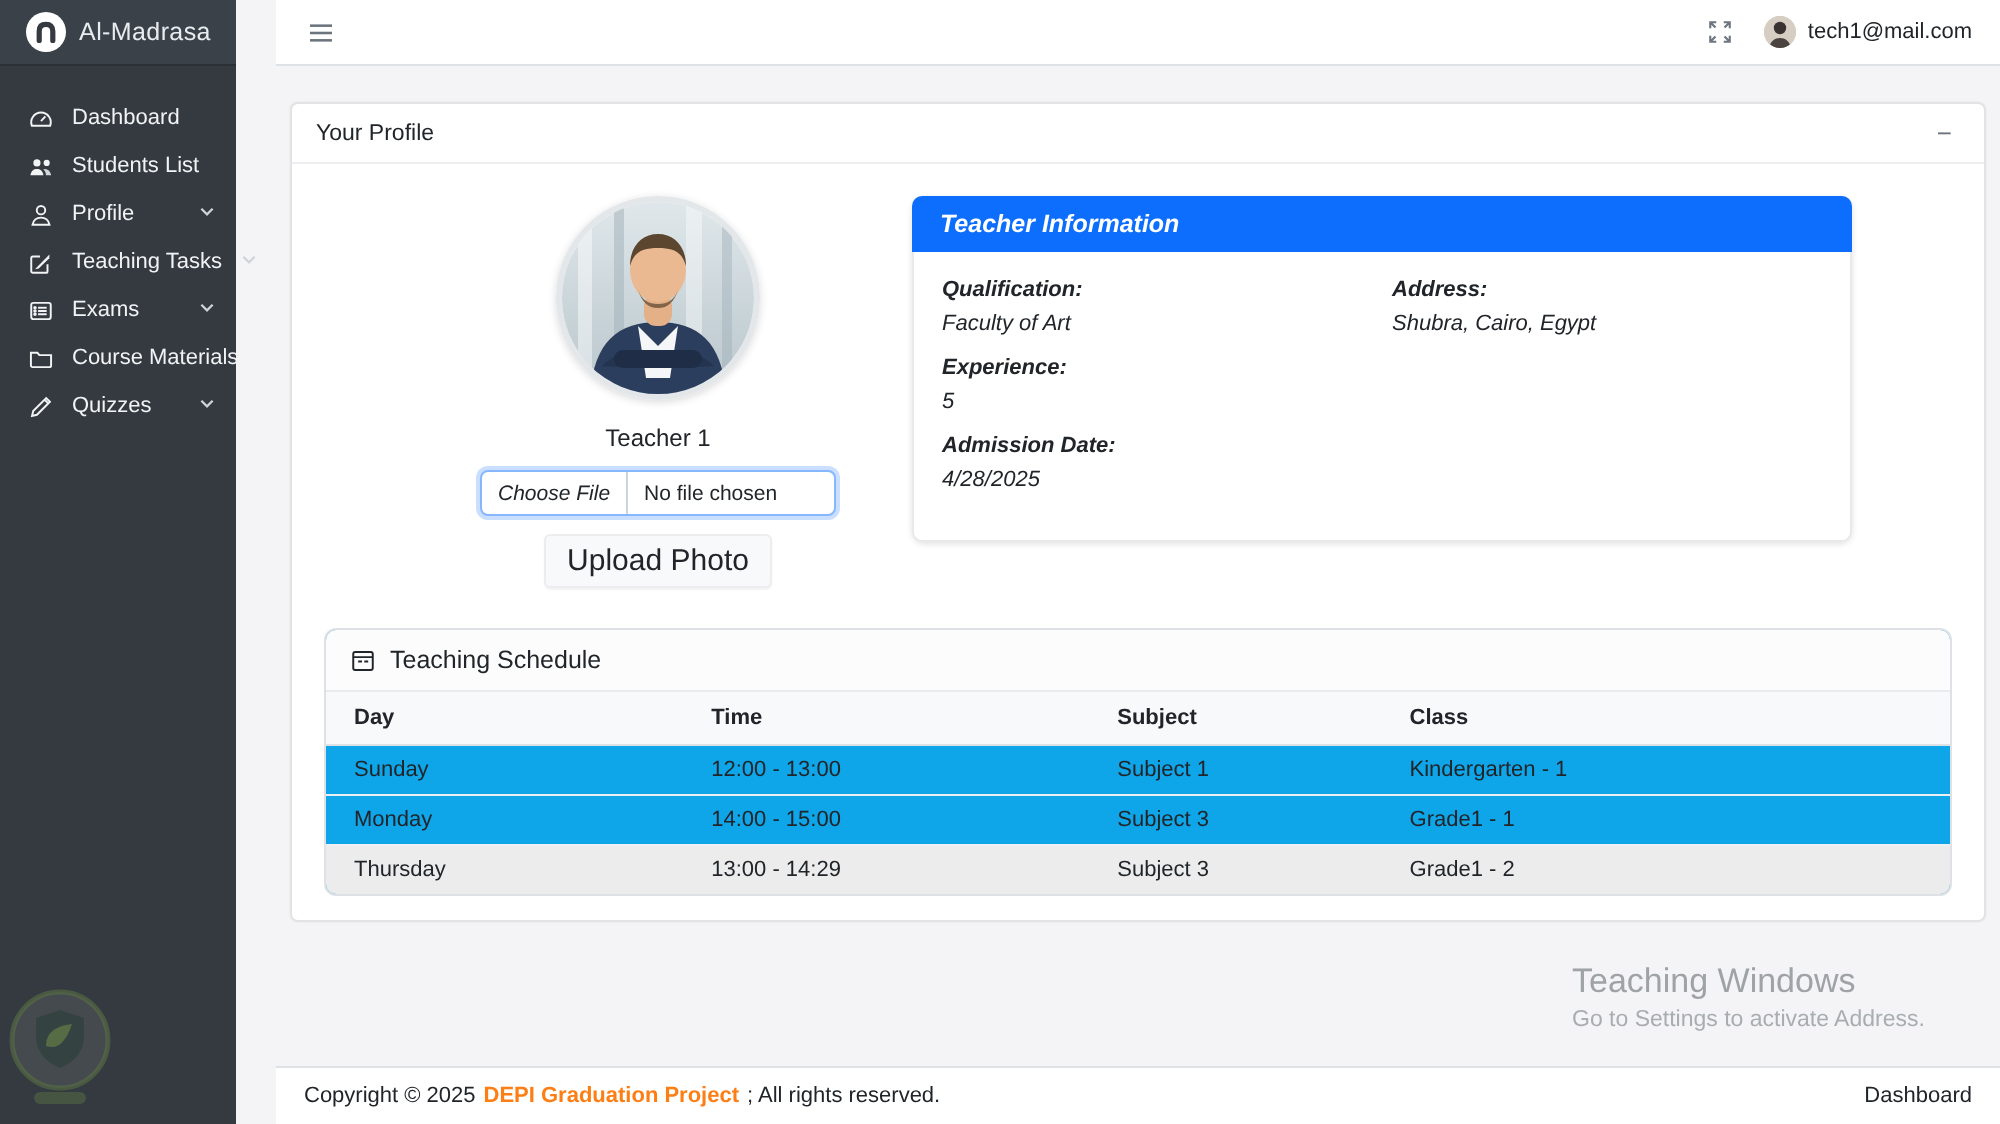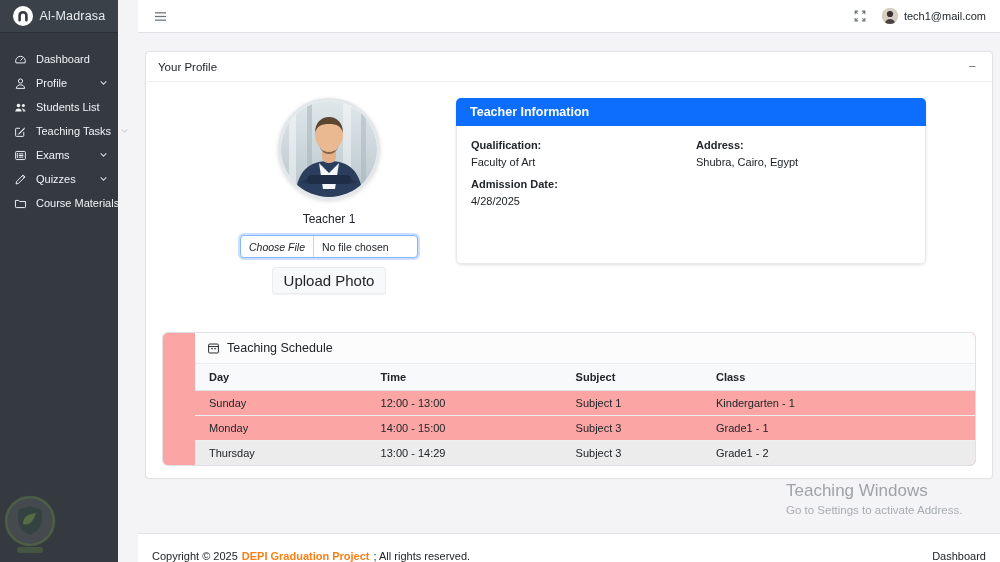--- a/index.html
+++ b/index.html
@@ -59,53 +59,53 @@
     box-shadow:0 0 0 2px rgba(13,110,253,.22); display:flex; align-items:center;
     font-size:10.5px; cursor:pointer; }
   .file-btn { padding:0 8px; height:100%; display:flex; align-items:center;
     border-right:1px solid #ced4da; color:#212529;font-style:italic; }
   .file-status { padding:0 8px; color:#212529;text-align:right; }
   .upload-btn { margin-top:9px; background:#f8f9fa; border:1px solid #ededef;
     border-radius:3px; padding:4px 11px; font-size:15px; color:#212529;
     cursor:pointer; box-shadow:0 1px 1px rgba(0,0,0,.05);
     font-family:"Liberation Sans", sans-serif; }
 
-  .col-info { width:470px; }
+  .col-info { width:470px;font-style:italic; }
   .info-card { border-radius:6px; box-shadow:0 1px 3px rgba(0,0,0,.12); }
   .info-header { background:#0d6efd; color:#fff; font-size:12.5px; font-weight:700;
     padding:7px 14px; border-radius:5px 5px 0 0; }
   .info-body { background:#fff; border:1px solid #e7e9eb; border-top:none;
     border-radius:0 0 5px 5px; padding:13px 14px 14px; min-height:138px;
     display:grid; grid-template-columns:1fr 1fr; column-gap:10px; }
   .field { margin-bottom:10px; }
   .field-label { font-size:11px; font-weight:700; color:#212529; margin-bottom:5px; }
   .field-value { font-size:11px; color:#212529; }
 
   
-  .schedule-card { margin-top:38px; border:1px solid #dee2e6; border-radius:6px;
-    overflow:hidden; background:#fca5a5;padding-left:32px; }
+  .schedule-card { margin-top:20px; border:1px solid #dee2e6; border-radius:6px;
+    overflow:hidden; background:#0ea5e9; }
   .schedule-header { display:flex; align-items:center; gap:7px; padding:8px 12px;
     background:#fcfcfc; border-bottom:1px solid #e9ecef; font-size:12.5px;
     font-weight:500; color:#212529; }
   table.schedule { width:100%; border-collapse:collapse; font-size:11px; }
   table.schedule th { text-align:left; font-weight:700; background:#f8f9fa;
     padding:7px 14px; border-bottom:1px solid #dee2e6; }
   table.schedule td { padding:6px 14px; border-top:1px solid #edeff1; }
   table.schedule tr.striped td { background:#ececec; }
   th.c-day, td.c-day { width:22%; }
   th.c-time, td.c-time { width:25%; }
   th.c-subject, td.c-subject { width:18%; }
 
   
   .win-activate { position:absolute; left:648px; top:448px; pointer-events:none; }
   .win-activate-title { font-size:17px; color:#9fa3a6; font-weight:400; }
   .win-activate-sub { font-size:11.5px; color:#a9adb0; margin-top:3px; }
 
   .footer { flex:0 0 auto; height:29px; background:#fff; border-top:1px solid #dee2e6;
-    display:flex; align-items:flex-end; justify-content:space-between;
+    display:flex; align-items:center; justify-content:space-between;
     padding:0 14px; font-size:11px; }
   .footer-left { display:flex; gap:4px; align-items:center; }
   .footer-link { color:#fd7e14; font-weight:700; text-decoration:none; cursor:pointer; }
   .footer-right { color:#212529; }
 </style>
 </head>
 <body>
 
 <aside class="sidebar">
   <div class="brand">
@@ -124,42 +124,42 @@
         <svg width="13" height="13" viewBox="0 0 16 16" fill="none" stroke="currentColor" stroke-width="1.2">
           <path d="M2.4 12.2a6 6 0 1 1 11.2 0z"></path>
             <line x1="8" y1="9.3" x2="10.7" y2="6.4"></line>
         </svg>
         </span>
       <span class="nav-label">Dashboard</span>
     </div>
 
     <div class="nav-item">
       <span style="display:flex;">
-        <svg width="13" height="13" viewBox="0 0 16 16" fill="none" stroke="currentColor" stroke-width="1.2">
-          <circle cx="8" cy="5" r="2.6"></circle>
-            <path d="M2.8 14c.6-3 2.6-4.4 5.2-4.4s4.6 1.4 5.2 4.4z"></path>
-        </svg>
-        </span>
-      <span class="nav-label">Profile</span>
-      <span class="chev">
-        <svg width="9" height="9" viewBox="0 0 16 16" fill="none" stroke="currentColor" stroke-width="2">
-            <path d="M3 6l5 5 5-5"></path>
-          </svg></span>
-    </div>
-
-    <div class="nav-item">
-      <span style="display:flex;">
         <svg width="13" height="13" viewBox="0 0 16 16" fill="currentColor">
           <circle cx="5.5" cy="5.5" r="2.2"></circle>
             <path d="M1.5 13c.4-2.6 2-3.8 4-3.8s3.6 1.2 4 3.8z"></path>
           <circle cx="11.5" cy="5.5" r="1.9"></circle>
             <path d="M10.4 9.3c1.9.1 3.3 1.3 3.9 3.7h-3.2c-.1-1.5-.7-2.8-1.7-3.4z" opacity=".85"></path>
         </svg>
         </span>
       <span class="nav-label">Students List</span>
+    </div>
+
+    <div class="nav-item">
+      <span style="display:flex;">
+        <svg width="13" height="13" viewBox="0 0 16 16" fill="none" stroke="currentColor" stroke-width="1.2">
+          <circle cx="8" cy="5" r="2.6"></circle>
+            <path d="M2.8 14c.6-3 2.6-4.4 5.2-4.4s4.6 1.4 5.2 4.4z"></path>
+        </svg>
+        </span>
+      <span class="nav-label">Profile</span>
+      <span class="chev">
+        <svg width="9" height="9" viewBox="0 0 16 16" fill="none" stroke="currentColor" stroke-width="2">
+            <path d="M3 6l5 5 5-5"></path>
+          </svg></span>
     </div>
 
     <div class="nav-item">
       <span style="display:flex;">
         <svg width="13" height="13" viewBox="0 0 16 16" fill="none" stroke="currentColor" stroke-width="1.2">
           <path d="M12 8.7V13a1 1 0 0 1-1 1H3a1 1 0 0 1-1-1V5a1 1 0 0 1 1-1h4.4"></path>
           <path d="M6.5 9.5 13.2 2.8l-.1 2.2-6.5 6.4-2.3.5z" fill="currentColor" stroke="none"></path>
         </svg>
         </span>
       <span class="nav-label">Teaching Tasks</span>
@@ -184,38 +184,38 @@
       <span class="nav-label">Exams</span>
       <span class="chev">
         <svg width="9" height="9" viewBox="0 0 16 16" fill="none" stroke="currentColor" stroke-width="2">
             <path d="M3 6l5 5 5-5"></path>
           </svg></span>
     </div>
 
     <div class="nav-item">
       <span style="display:flex;">
         <svg width="13" height="13" viewBox="0 0 16 16" fill="none" stroke="currentColor" stroke-width="1.2">
+          <path d="M1.8 4.2h4l1.2 1.4h7.2V12a1 1 0 0 1-1 1H2.8a1 1 0 0 1-1-1z"></path>
+        </svg>
+        </span>
+      <span class="nav-label">Course Materials</span>
+    </div>
+
+    <div class="nav-item">
+      <span style="display:flex;">
+        <svg width="13" height="13" viewBox="0 0 16 16" fill="none" stroke="currentColor" stroke-width="1.2">
           <path d="M2.5 13.5l.7-3 8-8 2.3 2.3-8 8z"></path>
             <line x1="10.2" y1="3.5" x2="12.5" y2="5.8"></line>
         </svg>
         </span>
       <span class="nav-label">Quizzes</span>
       <span class="chev">
         <svg width="9" height="9" viewBox="0 0 16 16" fill="none" stroke="currentColor" stroke-width="2">
             <path d="M3 6l5 5 5-5"></path>
           </svg></span>
-    </div>
-
-    <div class="nav-item">
-      <span style="display:flex;">
-        <svg width="13" height="13" viewBox="0 0 16 16" fill="none" stroke="currentColor" stroke-width="1.2">
-          <path d="M1.8 4.2h4l1.2 1.4h7.2V12a1 1 0 0 1-1 1H2.8a1 1 0 0 1-1-1z"></path>
-        </svg>
-        </span>
-      <span class="nav-label">Course Materials</span>
     </div>
   </nav>
 
   <span class="sidebar-watermark">
     <svg width="58" height="62" viewBox="0 0 58 62">
       <circle cx="29" cy="27" r="24" fill="#9aa09a" opacity=".35"></circle>
       <circle cx="29" cy="27" r="24" fill="none" stroke="#86b24a" stroke-width="2.5" opacity=".6"></circle>
       <path d="M29 12l12 4v9c0 8-5 13-12 16-7-3-12-8-12-16v-9z" fill="#30493e" opacity=".8"></path>
       <path d="M22 30c6 2 10-2 13-11-8 1-13 4-13 11z" fill="#86b24a" opacity=".9"></path>
       <rect x="16" y="53" width="26" height="6" rx="3" fill="#86b24a" opacity=".5"></rect>
@@ -303,20 +303,24 @@
           </div>
 
           <div class="col-info">
             <div class="info-card">
               <div class="info-header">Teacher Information</div>
               <div class="info-body">
                 <div>
                   <div class="field">
                     <div class="field-label">Qualification:</div>
                     <div class="field-value">Faculty of Art</div>
+                  </div>
+                  <div class="field">
+                    <div class="field-label">Experience:</div>
+                    <div class="field-value">5</div>
                   </div>
                   <div class="field">
                     <div class="field-label">Admission Date:</div>
                     <div class="field-value">4/28/2025</div>
                   </div>
                 </div>
                 <div>
                   <div class="field">
                     <div class="field-label">Address:</div>
                     <div class="field-value">Shubra, Cairo, Egypt</div>

